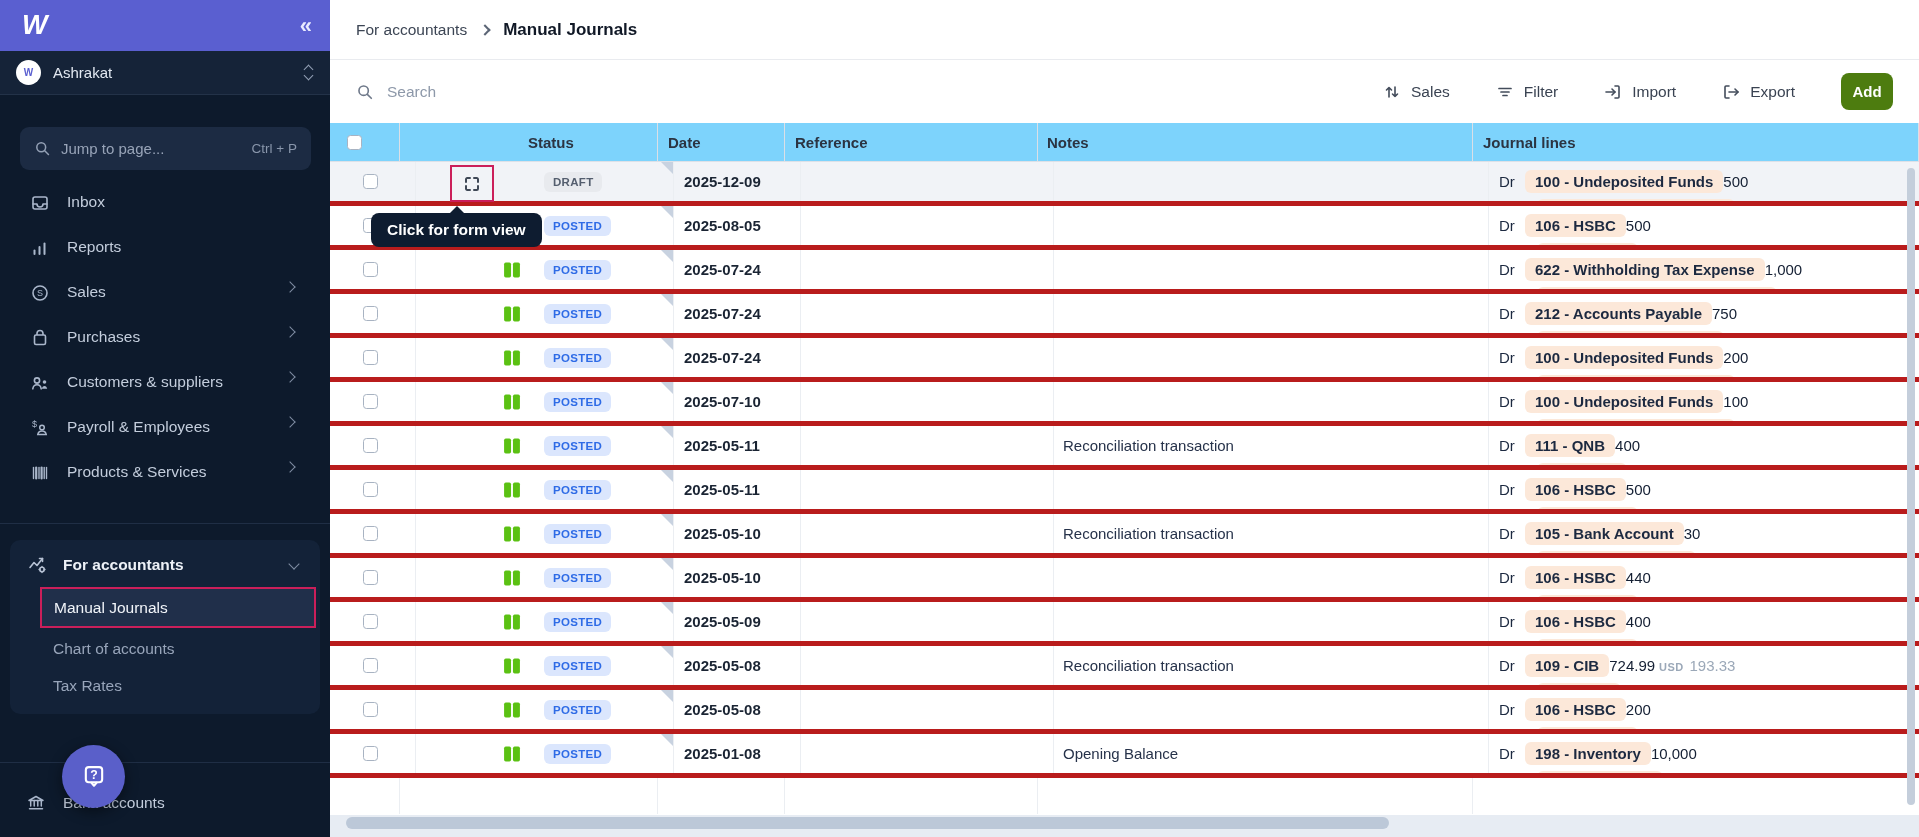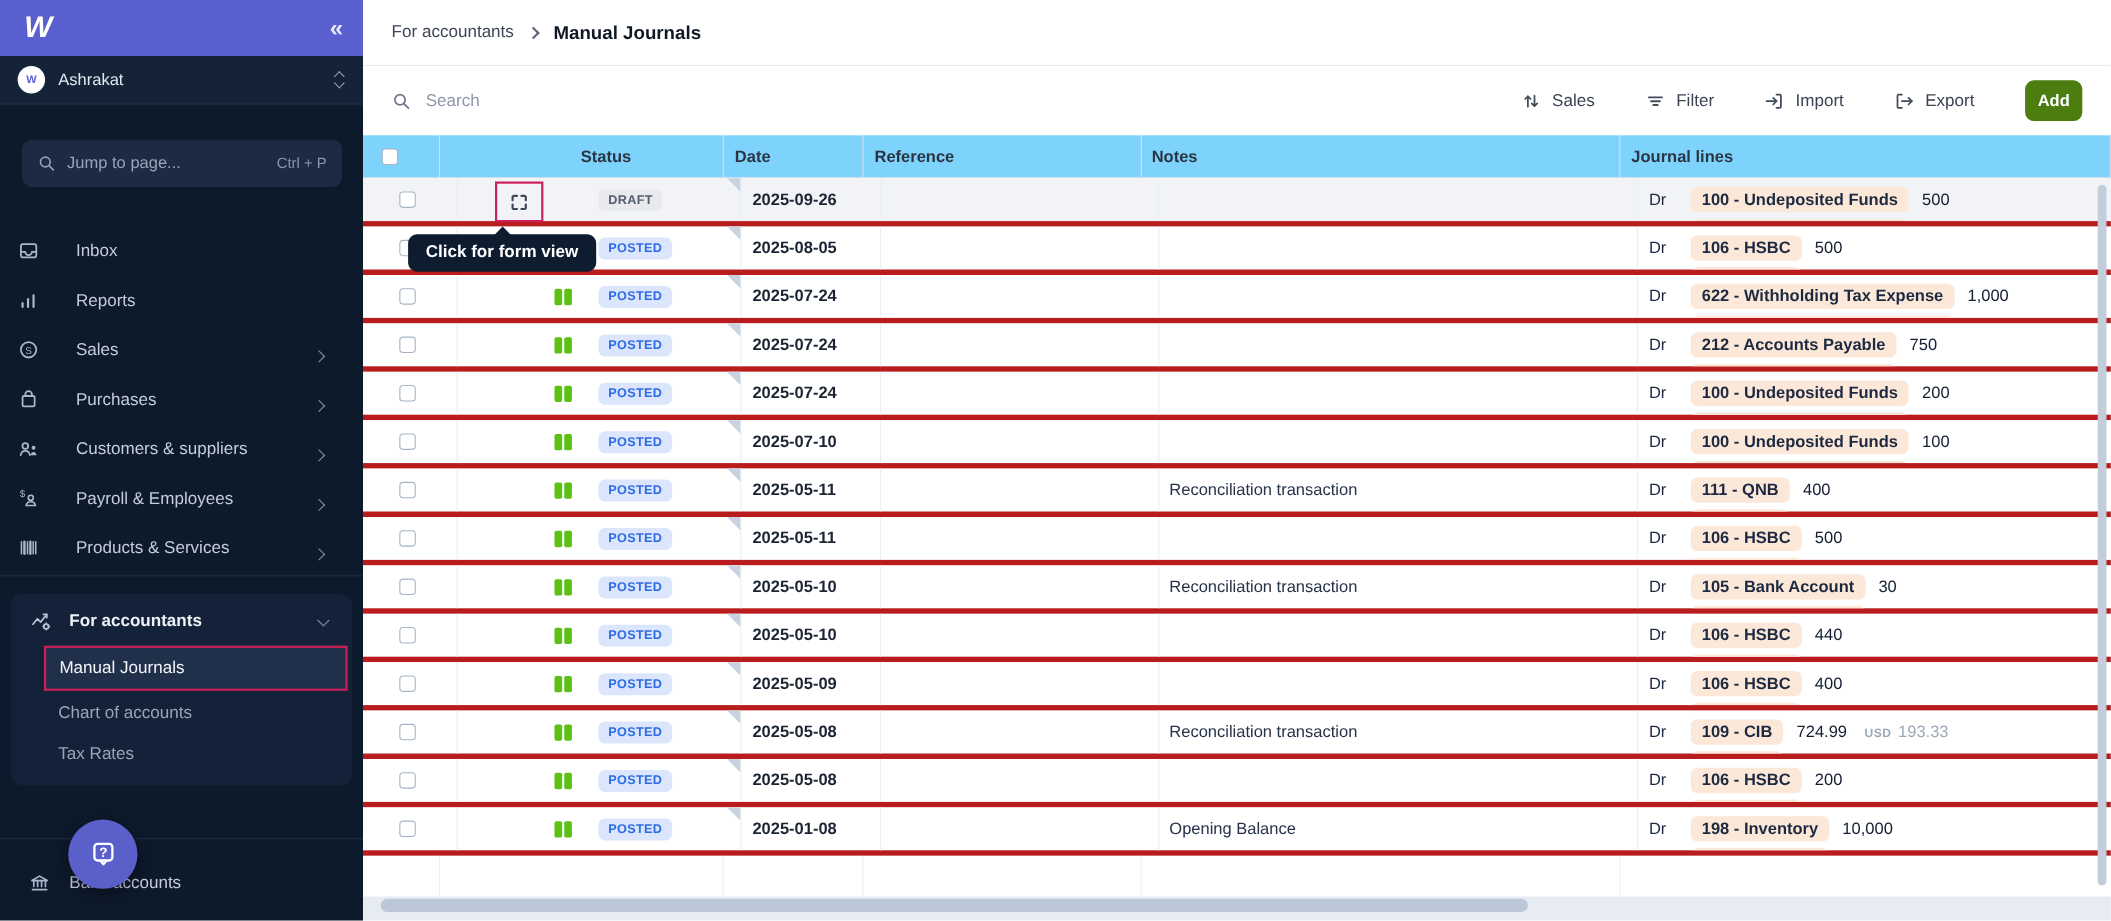--- a/index.html
+++ b/index.html
@@ -18,21 +18,21 @@
   .orgname { font-size:15px; color:#e2e8f1; flex:1; }
   .updown { display:flex; flex-direction:column; gap:3px; align-items:center; margin-right:2px; }
   .caret { width:7px; height:7px; border-right:1.8px solid #93a0b5; border-bottom:1.8px solid #93a0b5; display:inline-block; }
   .caret.up { transform:rotate(-135deg); margin-bottom:-2px; }
   .caret.dn { transform:rotate(45deg); margin-top:-2px; }
   .jump { margin:32px 19px 0 20px; height:43px; background:#1c2b43; border-radius:9px; display:flex; align-items:center; padding:0 14px; gap:10px; cursor:pointer; }
   .jump svg { flex:none; }
   .jump-ph { font-size:15px; color:#98a4b8; flex:1; }
   .jump-kbd { font-size:13.5px; color:#8996ab; }
   .nav { margin-top:23px; }
-  .nav-item { height:45px; display:flex; align-items:flex-end; padding:0 36px 0 16px; gap:33px; cursor:pointer; }
+  .nav-item { height:45px; display:flex; align-items:flex-start; padding:0 36px 0 30px; gap:17px; cursor:pointer; }
   .nav-item svg { flex:none; color:#aab7cb; }
   .nav-label { font-size:15.5px; color:#c3cddc; flex:1; white-space:nowrap; }
   .chev { width:8px; height:8px; border-right:1.8px solid #7f8da3; border-bottom:1.8px solid #7f8da3; display:inline-block; flex:none; }
   .chev.right { transform:rotate(-45deg); }
   .chev.down { transform:rotate(45deg); margin-top:-3px; }
   .side-divider { height:1px; background:#1f2e45; margin-top:15px; }
   .acct-panel { position:relative; margin:16px 10px 0; background:#132238; border-radius:10px; padding:5px 0 10px; }
   .acct-header { height:40px; display:flex; align-items:center; padding:0 22px 0 17px; gap:16px; cursor:pointer; }
   .acct-header svg { color:#b7c2d4; flex:none; }
   .acct-title { font-size:15.5px; font-weight:600; color:#edf1f7; flex:1; }
@@ -77,21 +77,21 @@
   .checkbox { width:15px; height:15px; border:1.6px solid #a8b3c2; border-radius:3.5px; background:#fff; cursor:pointer; flex:none; }
   .row .c-status { padding-left:0; }
   .tri { position:absolute; right:0; top:0; width:0; height:0; border-top:12px solid #c8d2e0; border-left:12px solid transparent; }
   .book { position:absolute; left:85px; top:50%; transform:translateY(-50%); display:flex; }
   .expand-box { position:absolute; left:34px; top:3px; width:44px; height:37px; border:2.5px solid #cb1f5a; display:flex; align-items:center; justify-content:center; cursor:pointer; color:#3f4856; background:transparent; }
   .badge { position:absolute; left:128px; top:50%; transform:translateY(-50%); font-size:11.5px; font-weight:700; letter-spacing:.3px; border-radius:6px; padding:4px 9px; }
   .badge.posted { background:#dbe6fd; color:#2e6be6; }
   .badge.draft  { background:#e8eaee; color:#545e6e; }
   .dateval { font-size:15px; font-weight:600; color:#1a2433; }
   .noteval { font-size:15px; color:#26324a; }
-  .jl { position:relative; overflow:hidden; gap:12px; }
+  .jl { position:relative; overflow:hidden; }
   .dr { font-size:15px; color:#1c2940; width:26px; flex:none; }
   .chip { background:#fce8d9; color:#1c2940; font-size:15px; font-weight:600; border-radius:6px; padding:3px 10px; white-space:nowrap; }
   .chip2 { position:absolute; left:48px; top:37px; }
   .amount { font-size:15px; font-weight:500; color:#141f33; white-space:nowrap; }
   .fx { display:flex; align-items:baseline; gap:6px; margin-left:4px; }
   .cur { font-size:11px; font-weight:700; color:#9ba8b8; letter-spacing:.4px; }
   .curamt { font-size:15px; color:#9ba8b8; }
   .empty-zone { height:36px; display:flex; background:#fff; }
   .empty-zone .cell { border-right:1px solid #ebeef2; height:100%; }
 
@@ -310,21 +310,21 @@
                 <path d="M12 4h2.8A1.2 1.2 0 0 1 16 5.2V8"></path>
                 <path d="M16 12v2.8a1.2 1.2 0 0 1-1.2 1.2H12"></path>
                 <path d="M8 16H5.2A1.2 1.2 0 0 1 4 14.8V12"></path>
               </svg>
       </span>
 
       <span class="badge draft">DRAFT</span>
       <i class="tri"></i>
     </div>
     <div class="cell c-date">
-            <span class="dateval">2025-09-26</span>
+            <span class="dateval">2025-12-09</span>
           </div>
     <div class="cell c-ref"></div>
     <div class="cell c-notes">
             <span class="noteval"></span>
           </div>
     <div class="cell c-journal jl">
       <span class="dr">Dr</span>
       <span class="chip">100 - Undeposited Funds</span>
       <span class="amount">500</span>
 

